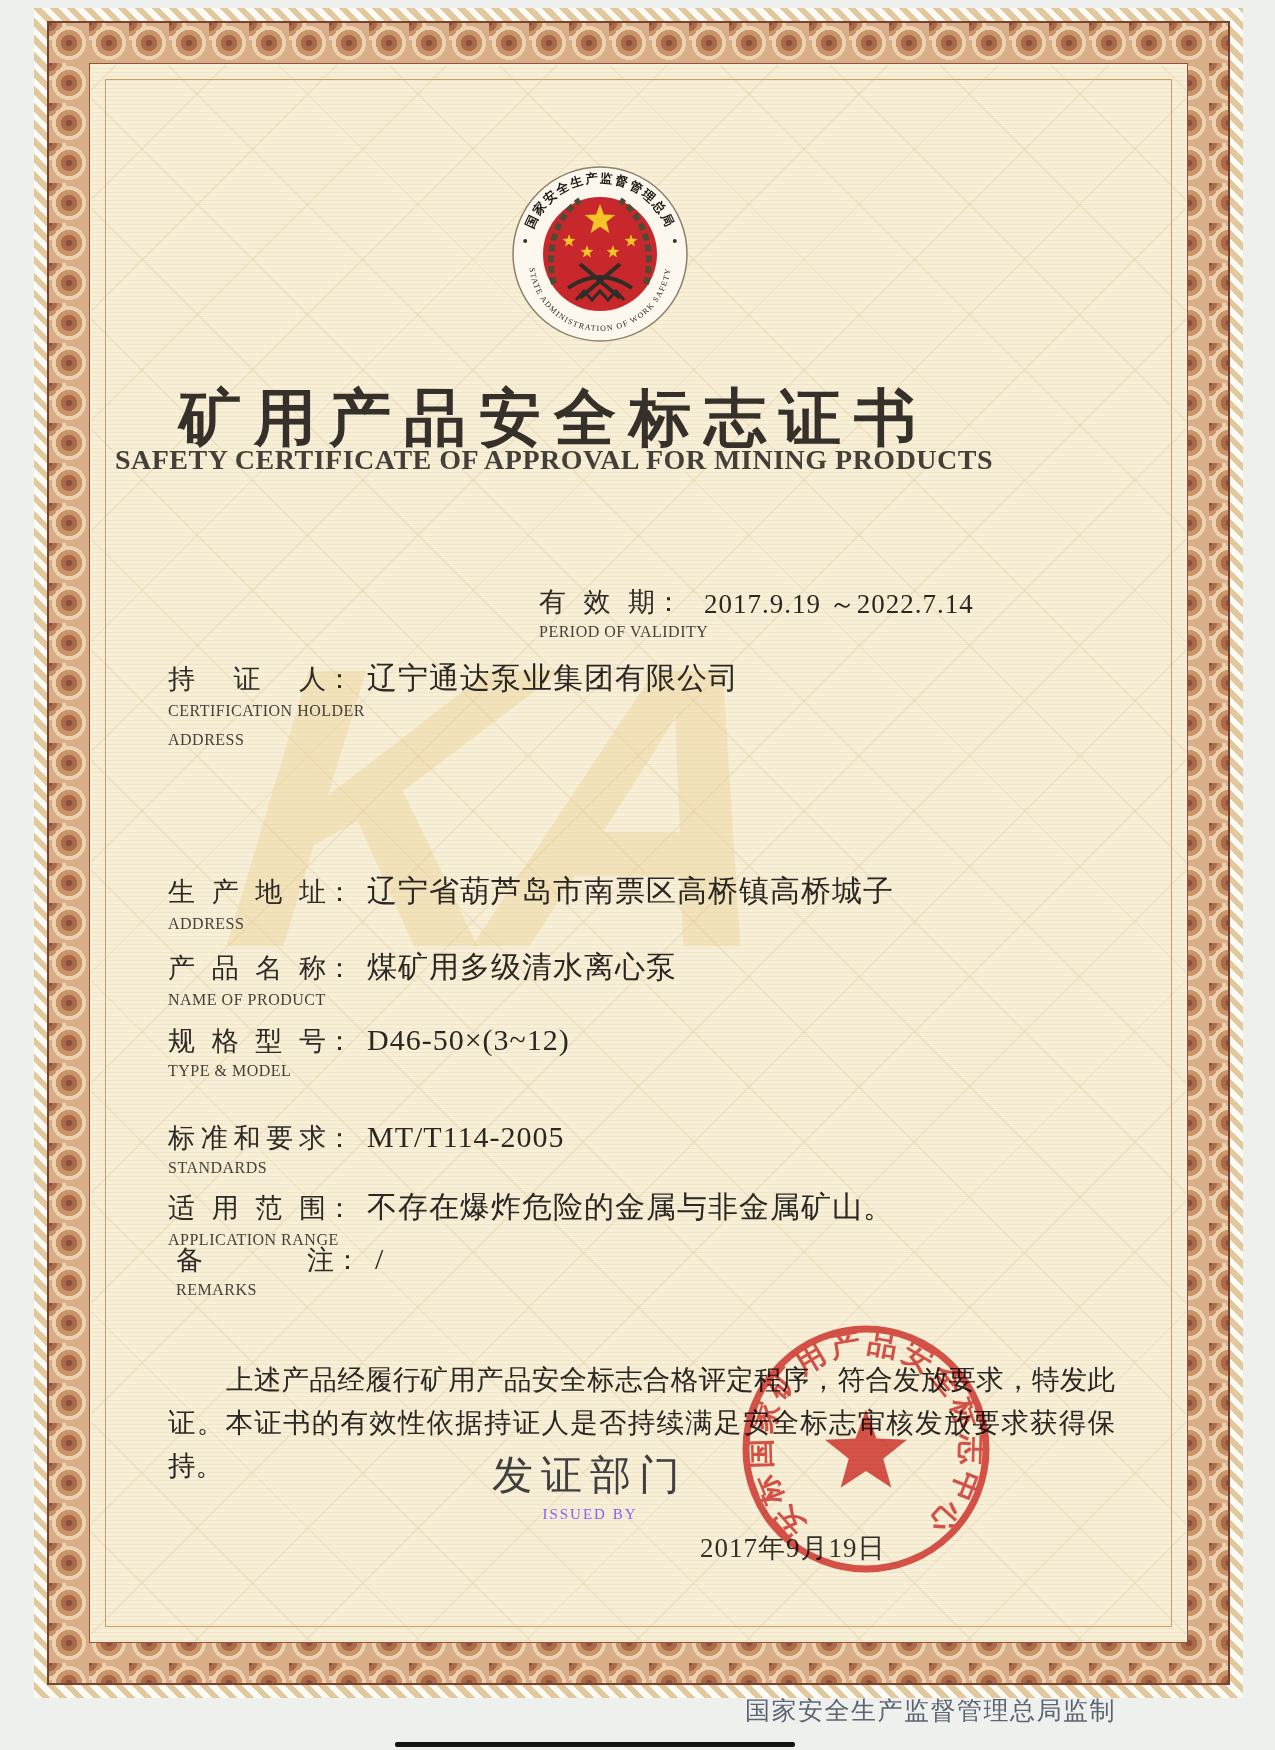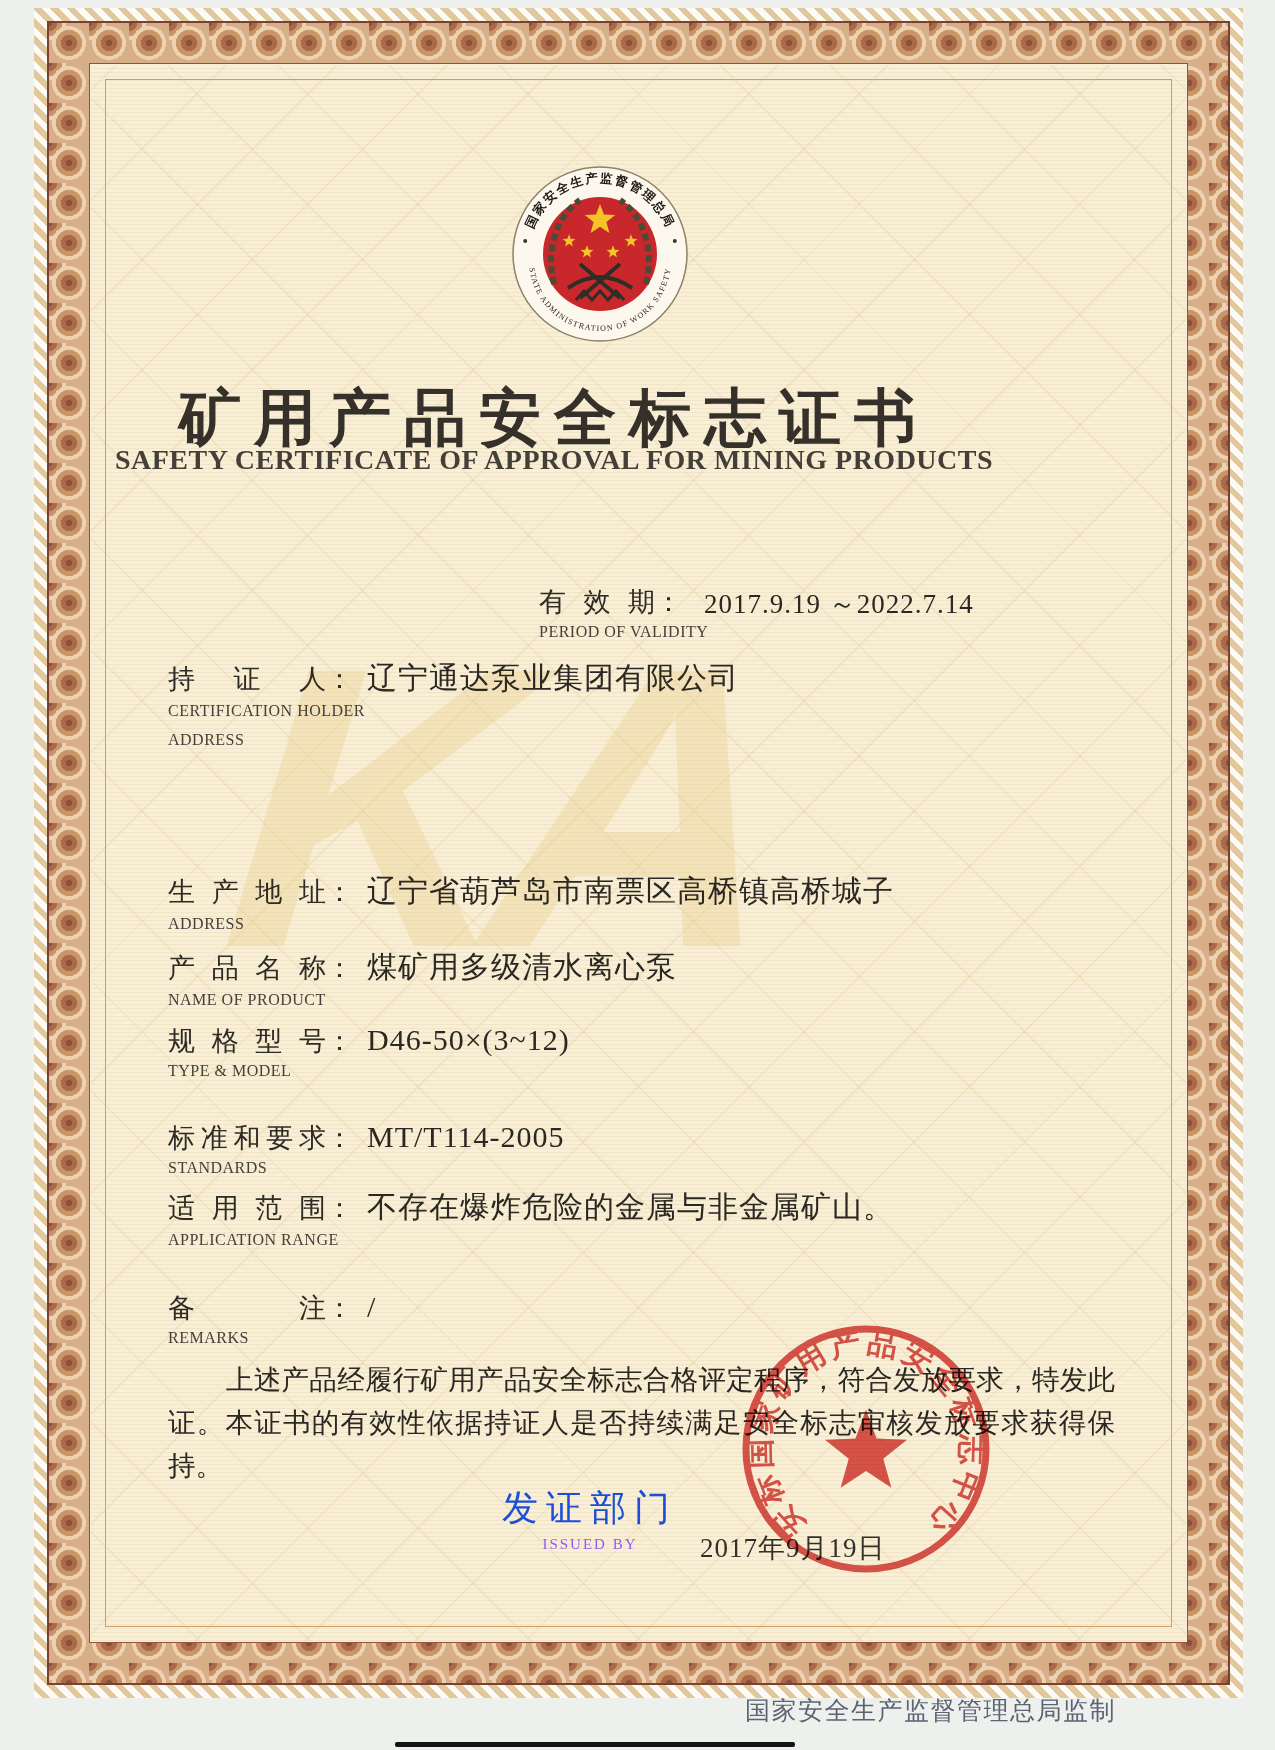--- a/index.html
+++ b/index.html
@@ -54,27 +54,27 @@
   .value { font-size:30px; color:#2b2722; margin-left:14px; letter-spacing:1px; }
   .sub-en { font-size:16px; letter-spacing:.5px; color:#45403a; margin-top:3px; }
   .hdr-approval { position:absolute; left:164px; top:576px; }
   .hdr-validity { position:absolute; left:505px; top:576px; }
   .hdr-validity .zh-label { width:116px; }
   .hdr-dates { position:absolute; left:670px; top:578px; font-size:27px; letter-spacing:1px; color:#2b2722; }
   .field { position:absolute; left:134px; width:1000px; }
   .field .zh-label { width:158px; }
   .f0 { top:650px; } .f1 { top:720px; } .f2 { top:794px; } .f3 { top:863px; }
   .f4 { top:939px; } .f5 { top:1015px; } .f6 { top:1112px; } .f7 { top:1179px; }
-  .f8 { top:1282px; }
+  .f8 { top:1234px;margin-left:8px; }
   .declaration {
     position:absolute; left:134px; top:1350px; width:947px;
     font-size:27.5px; line-height:43px; color:#2b2722; text-align:justify; text-indent:58px;
   }
   .issuer { position:absolute; left:396px; top:1440px; width:320px; text-align:center; }
-  .issuer .zh { font-size:36px; letter-spacing:8px; color:#1d4ed8;margin-top:36px; }
+  .issuer .zh { font-size:41px; letter-spacing:8px; color:#404040; }
   .issuer .en { font-size:15px; letter-spacing:2px; color:#8b5cf6; margin-top:3px; }
   .issue-date { position:absolute; left:666px; top:1522px; font-size:27px; color:#33302a; letter-spacing:1px; }
   .stamp { position:absolute; left:700px; top:1309px; mix-blend-mode:multiply; opacity:.88; }
   .footer {
     position:absolute; left:745px; top:1694px; font-size:25px; letter-spacing:1.5px; color:#5b6470;
   }
   .scanline { position:absolute; left:395px; top:1742px; width:400px; height:5px; background:#141414; border-radius:2px; }
 </style>
 </head>
 <body>

